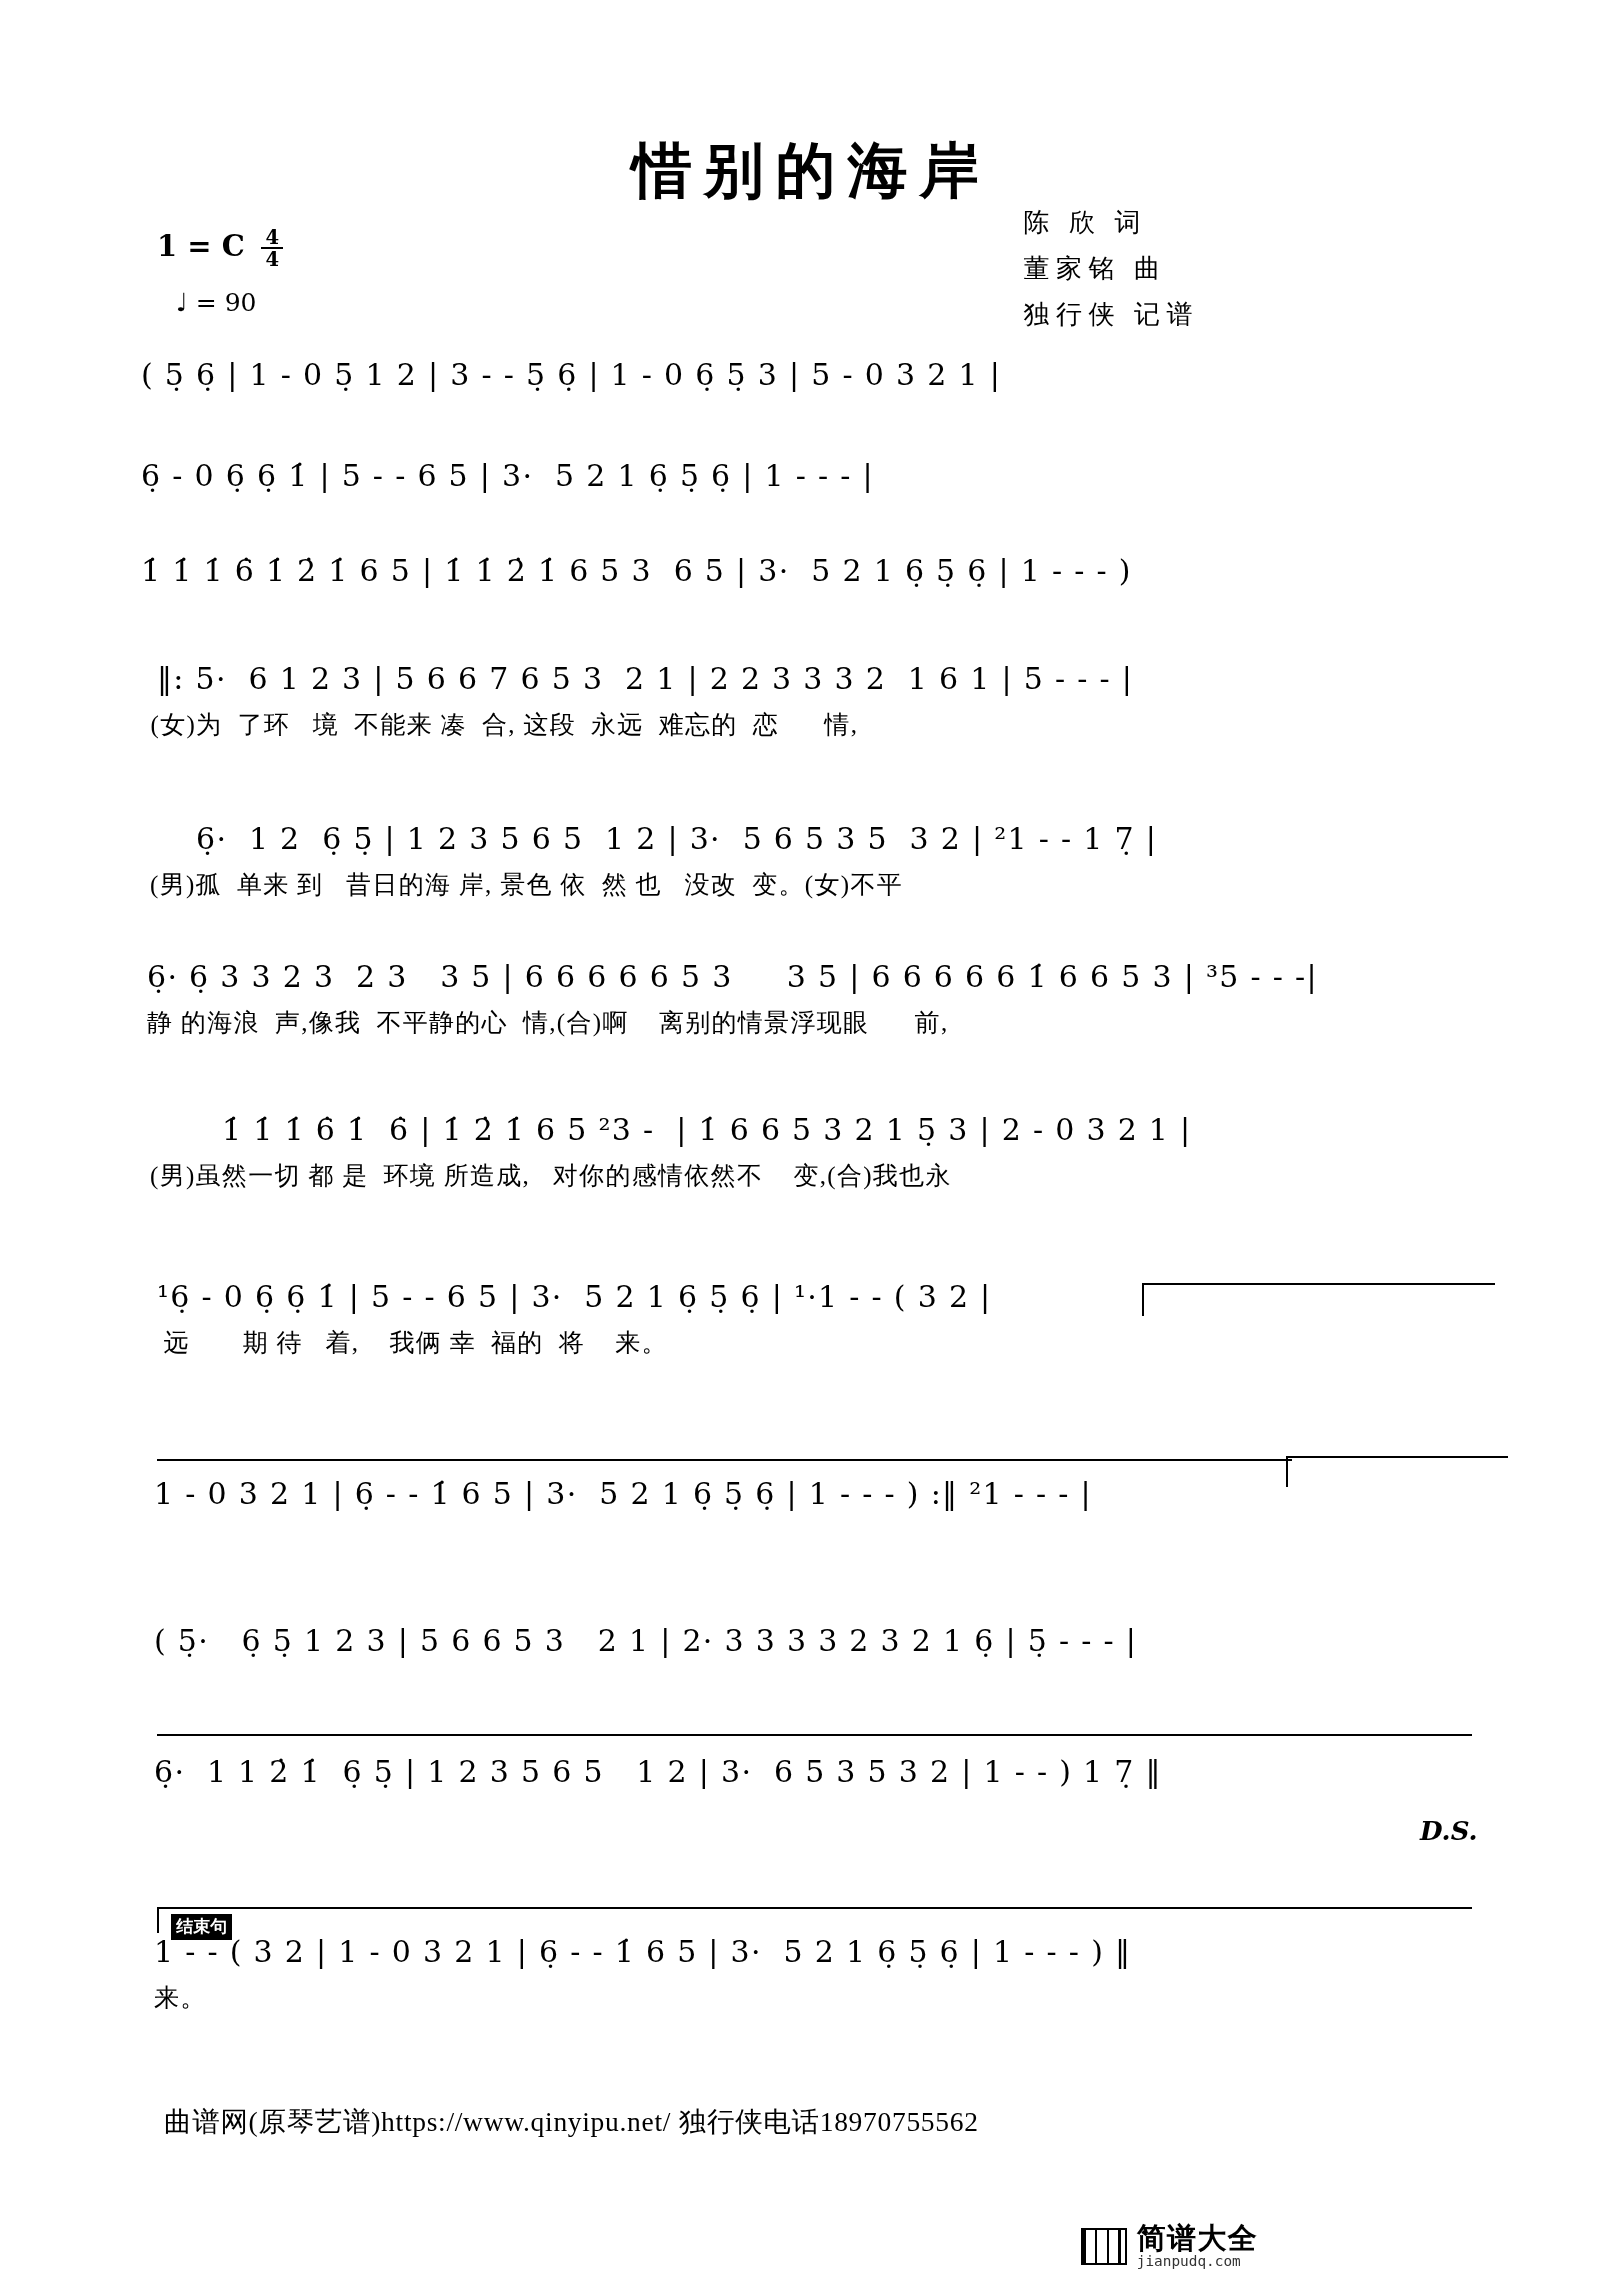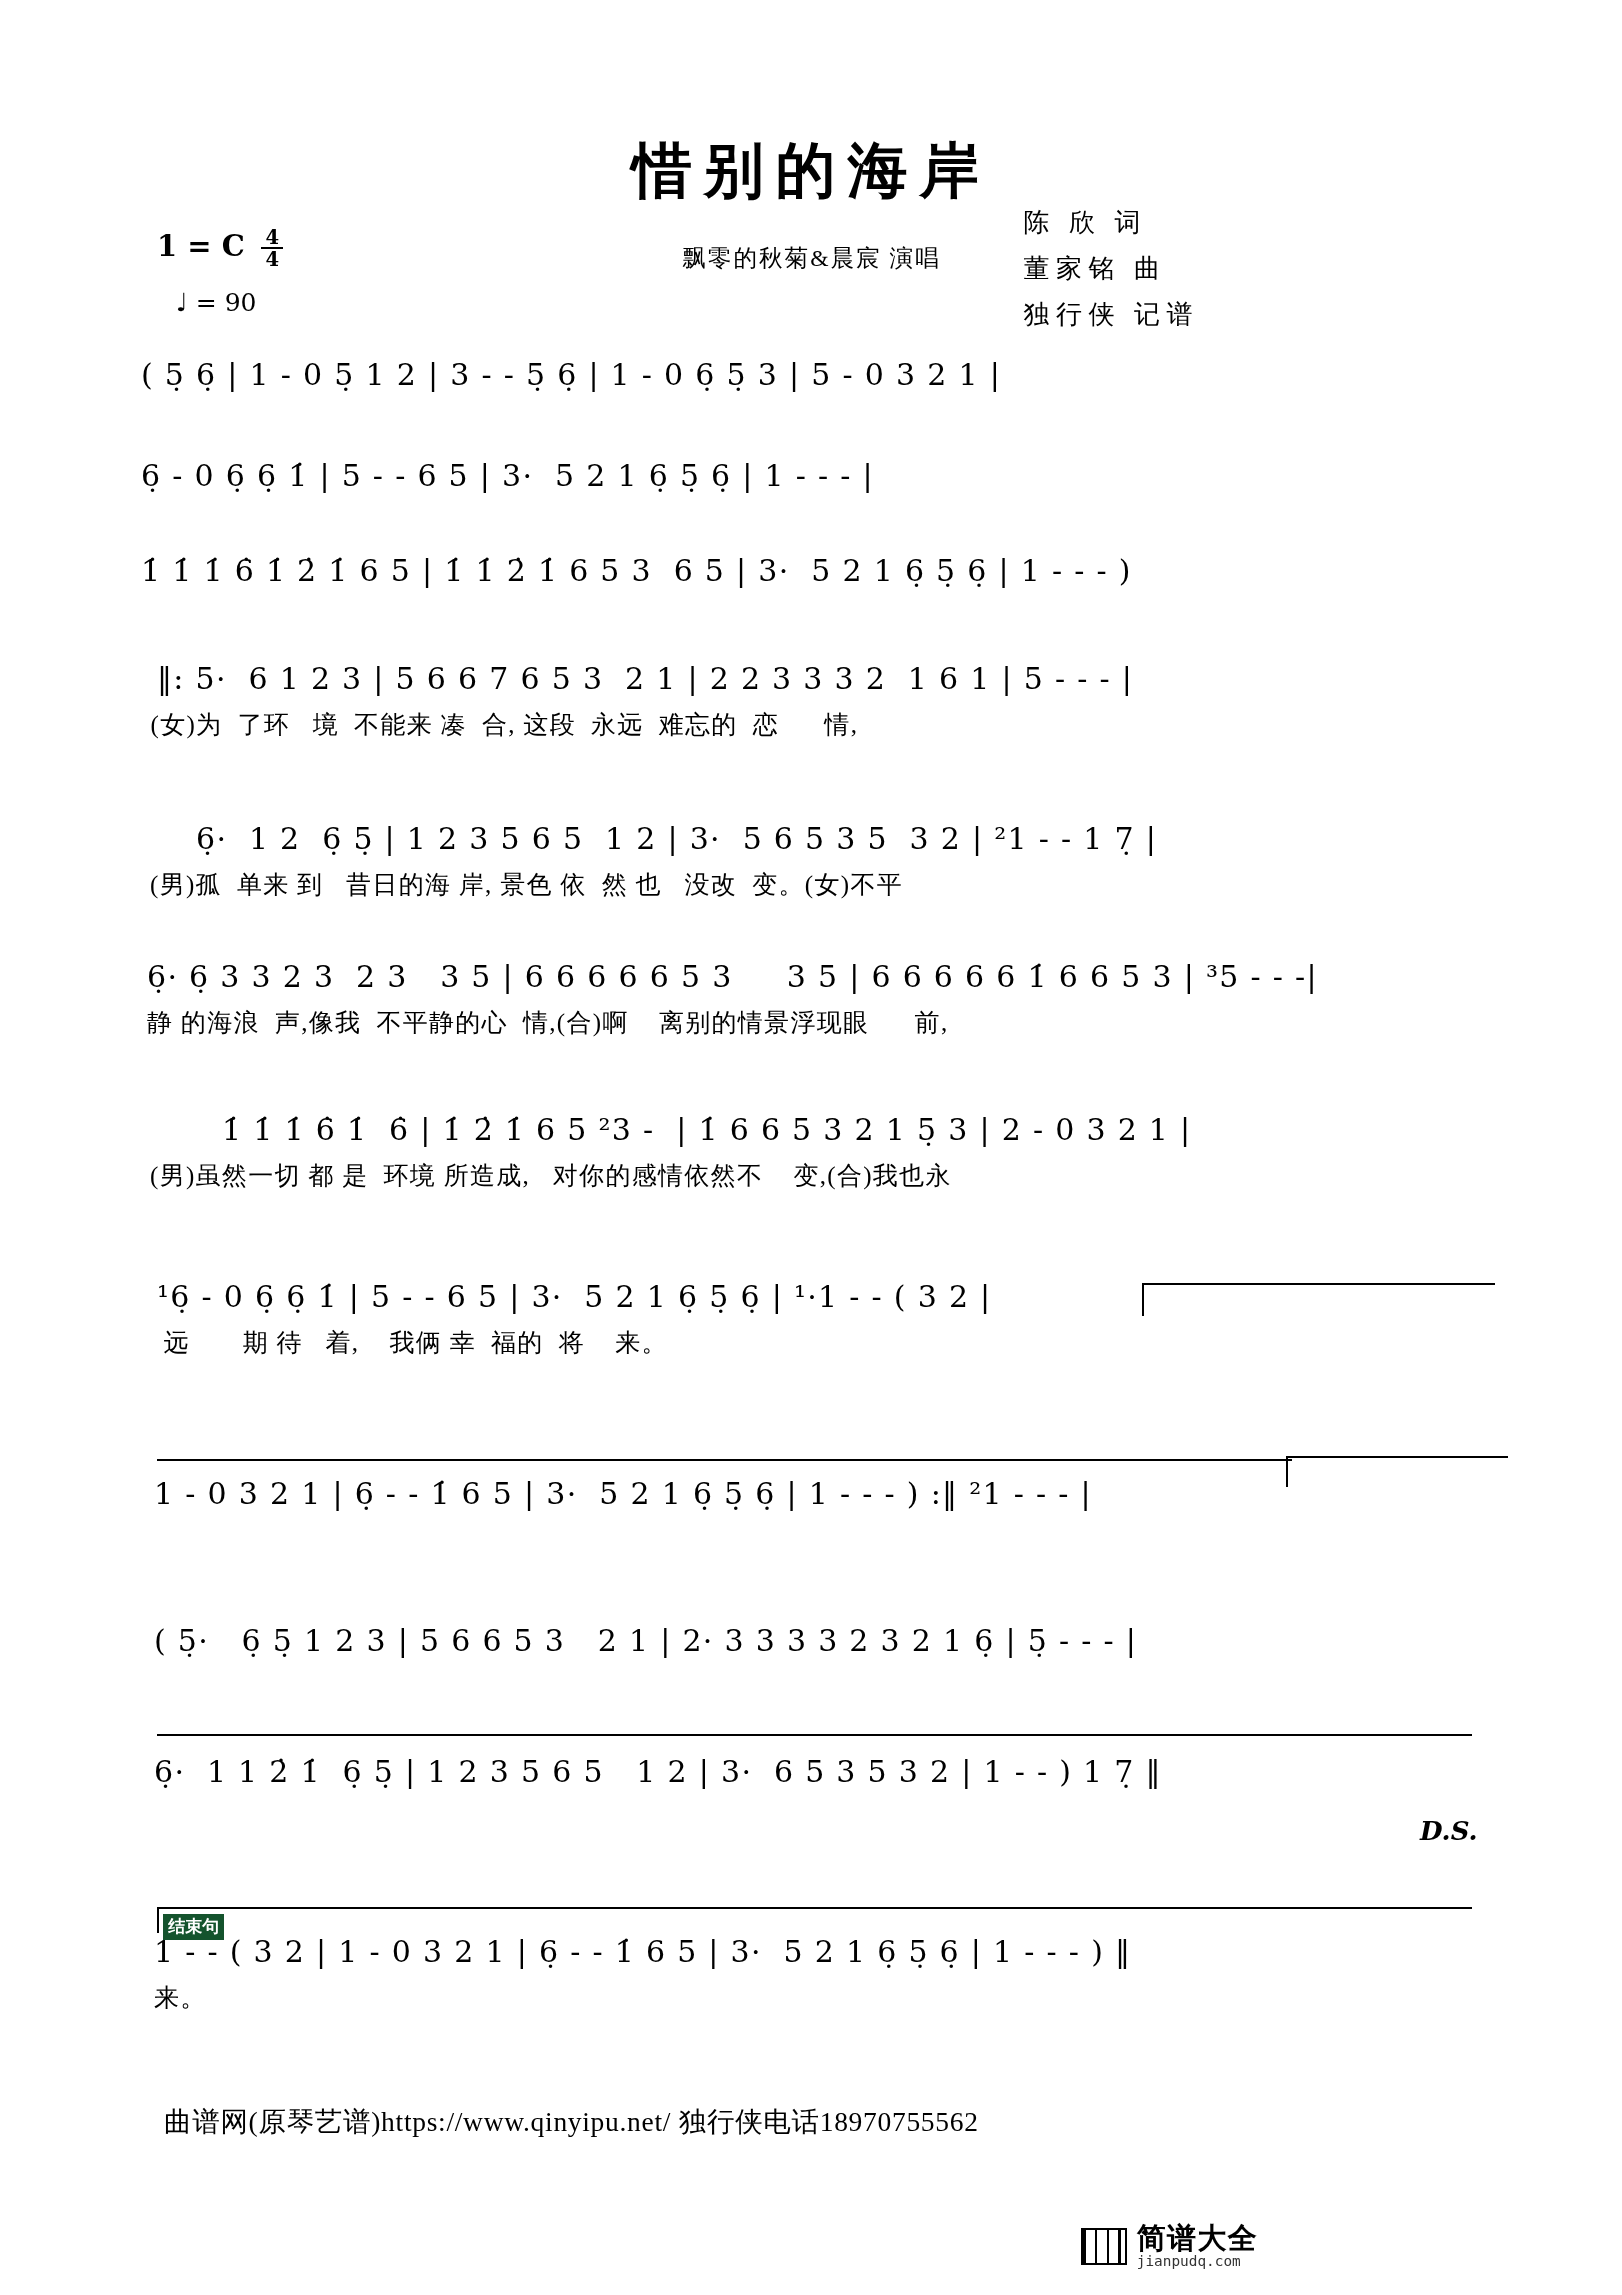--- a/index.html
+++ b/index.html
@@ -137,21 +137,20 @@
     font-size:17px;font-weight:bold;
     font-family:"Liberation Sans", sans-serif;
   }
 </style>
 </head>
 <body>
 
 <div class="page">
 
   <div class="title">惜别的海岸</div>
-  <div class="subtitle">飘零的秋菊&amp;晨宸 演唱</div>
 
   <div class="credits">
     <div>陈 欣 词</div>
     <div>董家铭 曲</div>
     <div>独行侠 记谱</div>
   </div>
 
   <div class="keysig">
     <span>1 = C</span>
     <span class="meter">
@@ -222,21 +221,21 @@
   <div class="rule" style="top:1283px;left:1142px;width:2px;height:33px;"></div>
 
   <div class="rule" style="top:1459px;left:157px;width:1135px;"></div>
   <div class="rule" style="top:1456px;left:1286px;width:222px;"></div>
   <div class="rule" style="top:1456px;left:1286px;width:2px;height:31px;"></div>
 
   <div class="rule" style="top:1734px;left:157px;width:1315px;"></div>
   <div class="rule" style="top:1907px;left:157px;width:1315px;"></div>
   <div class="rule" style="top:1907px;left:157px;width:2px;height:26px;"></div>
 
-  <div class="endlabel" style="top:1914px;left:163px;background:#14532d;color:#fff;padding:1.3px 5.2px;">结束句</div>
+  <div class="endlabel" style="top:1914px;left:171px;background:#000000;color:#fff;padding:1.3px 5.2px;">结束句</div>
 
   <div class="ds" style="top:1816px;left:1420px;">D.S.</div>
 
   <div class="footer">曲谱网(原琴艺谱)https://www.qinyipu.net/ 独行侠电话18970755562</div>
 
   <div class="watermark">
     <div class="wm-keys"></div>
     <div class="wm-text">
       <div class="wm-main">简谱大全</div>
       <div class="wm-sub">jianpudq.com</div>

